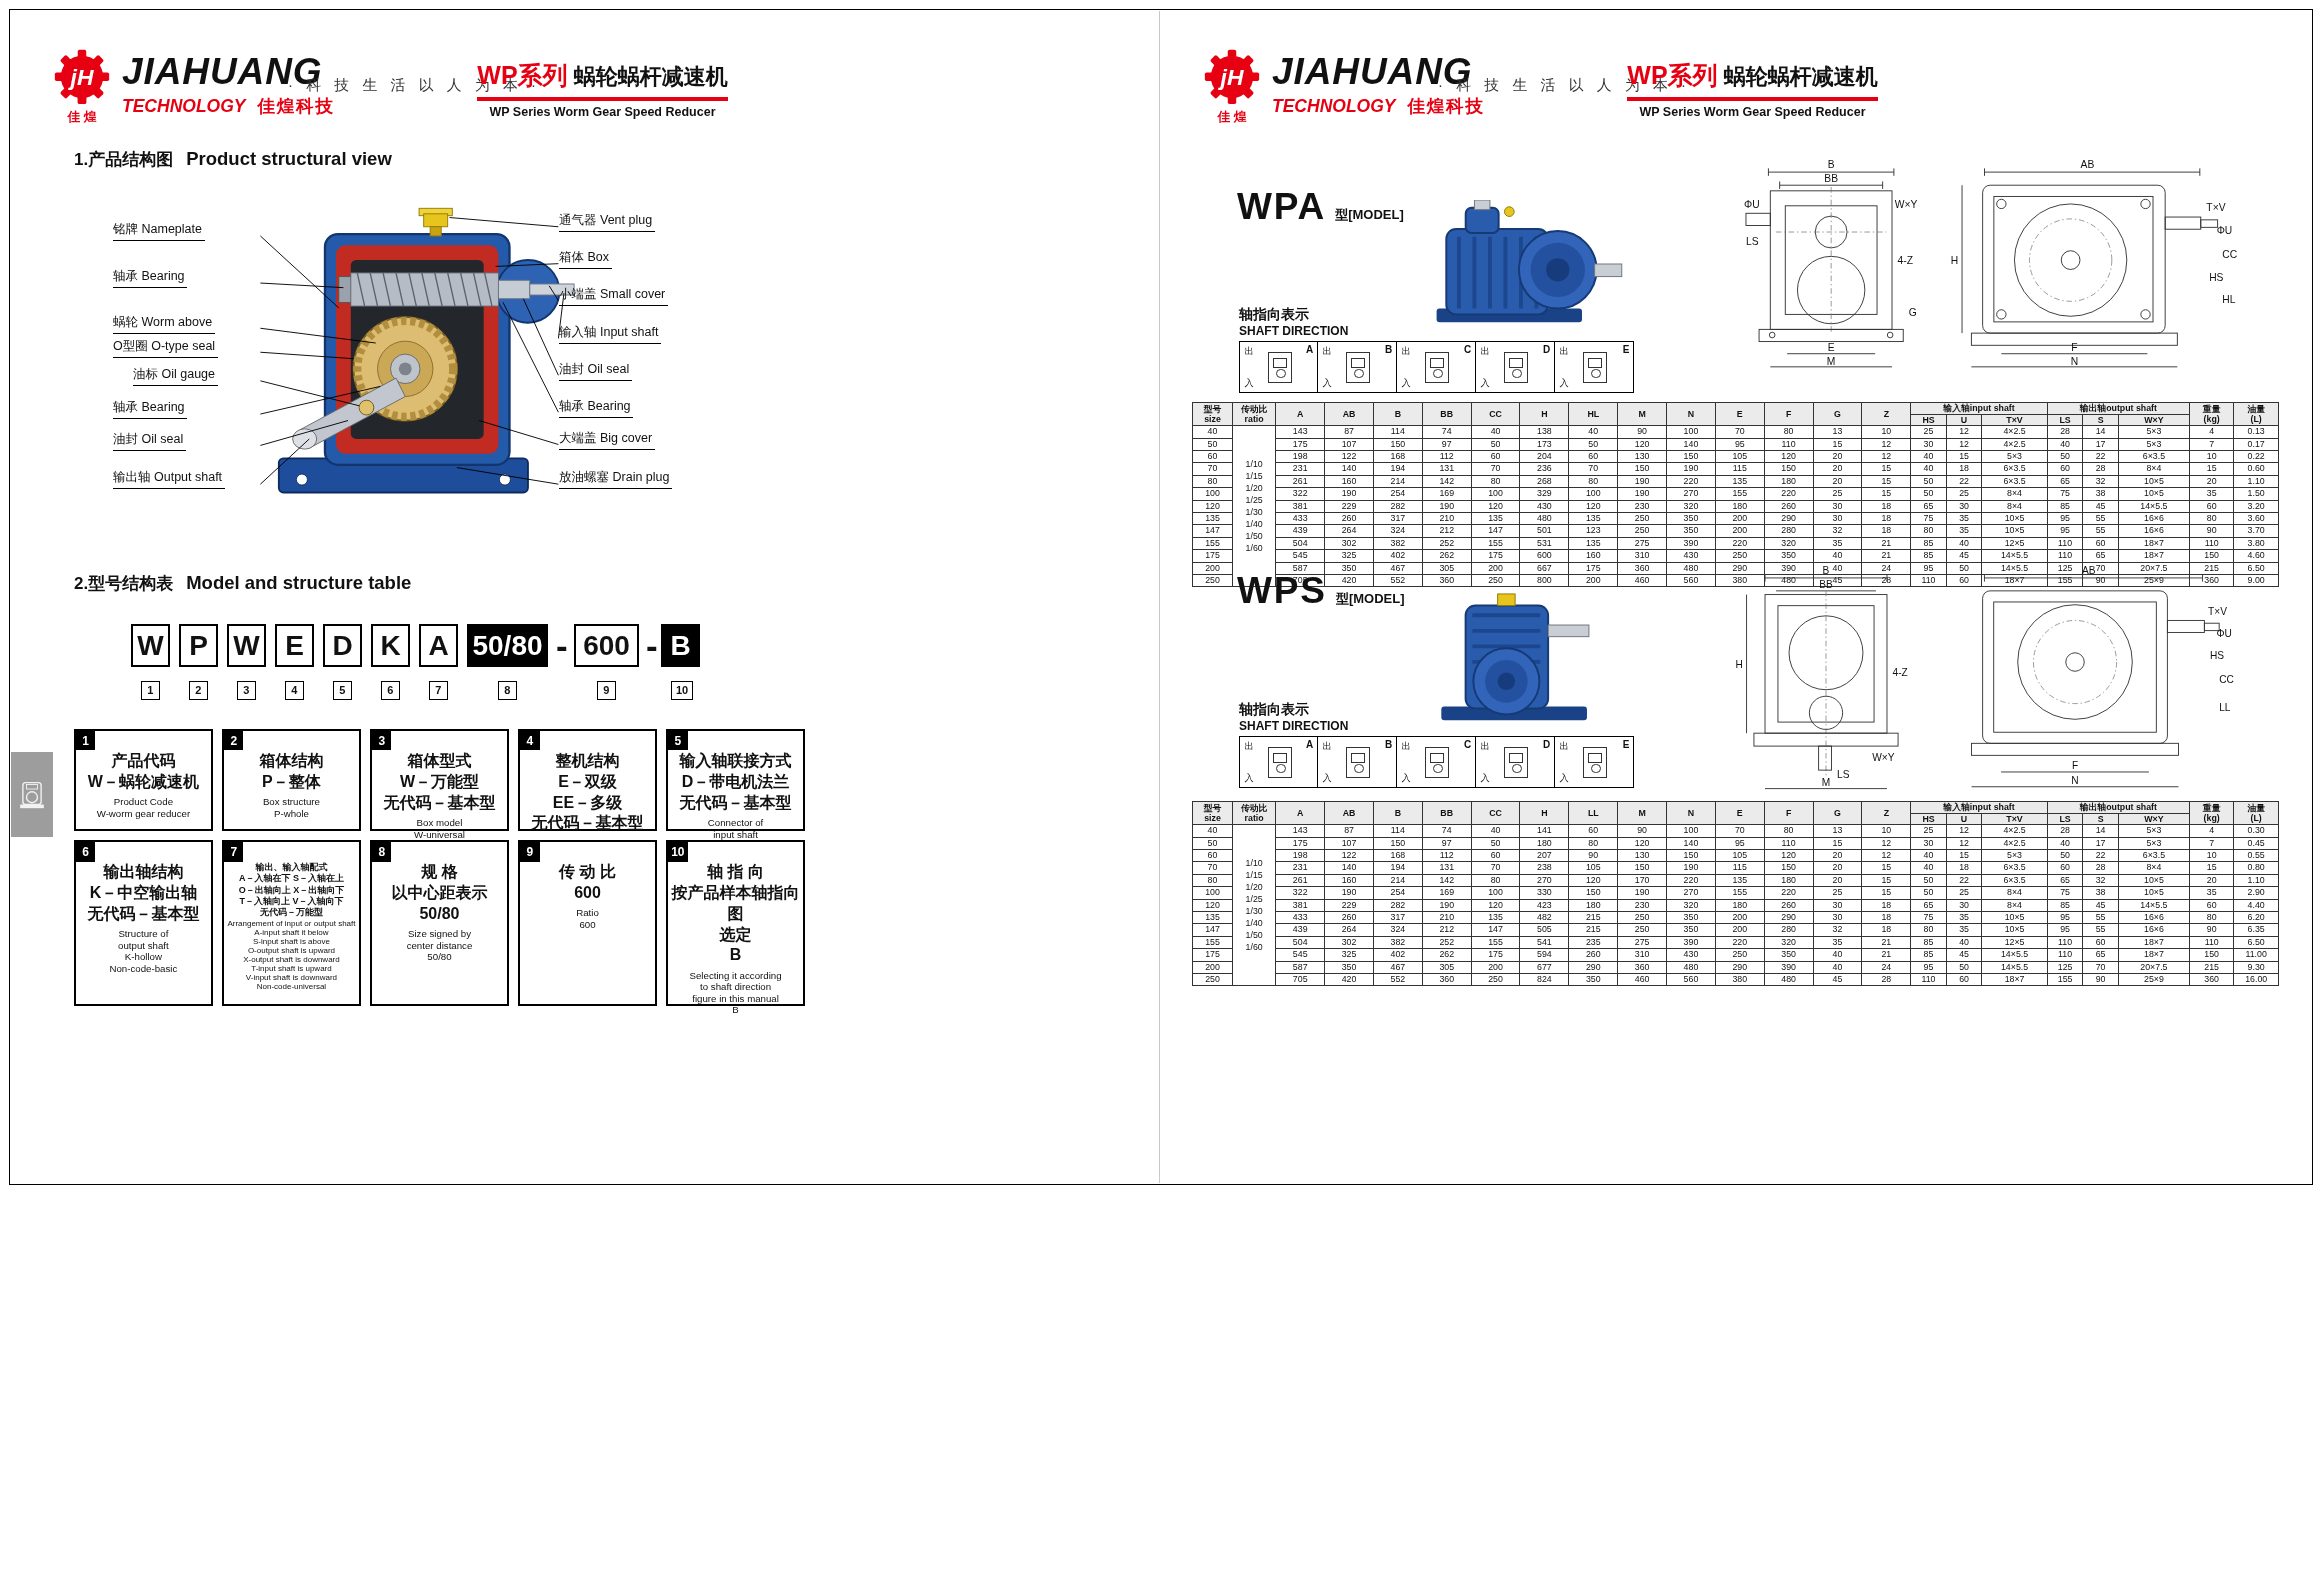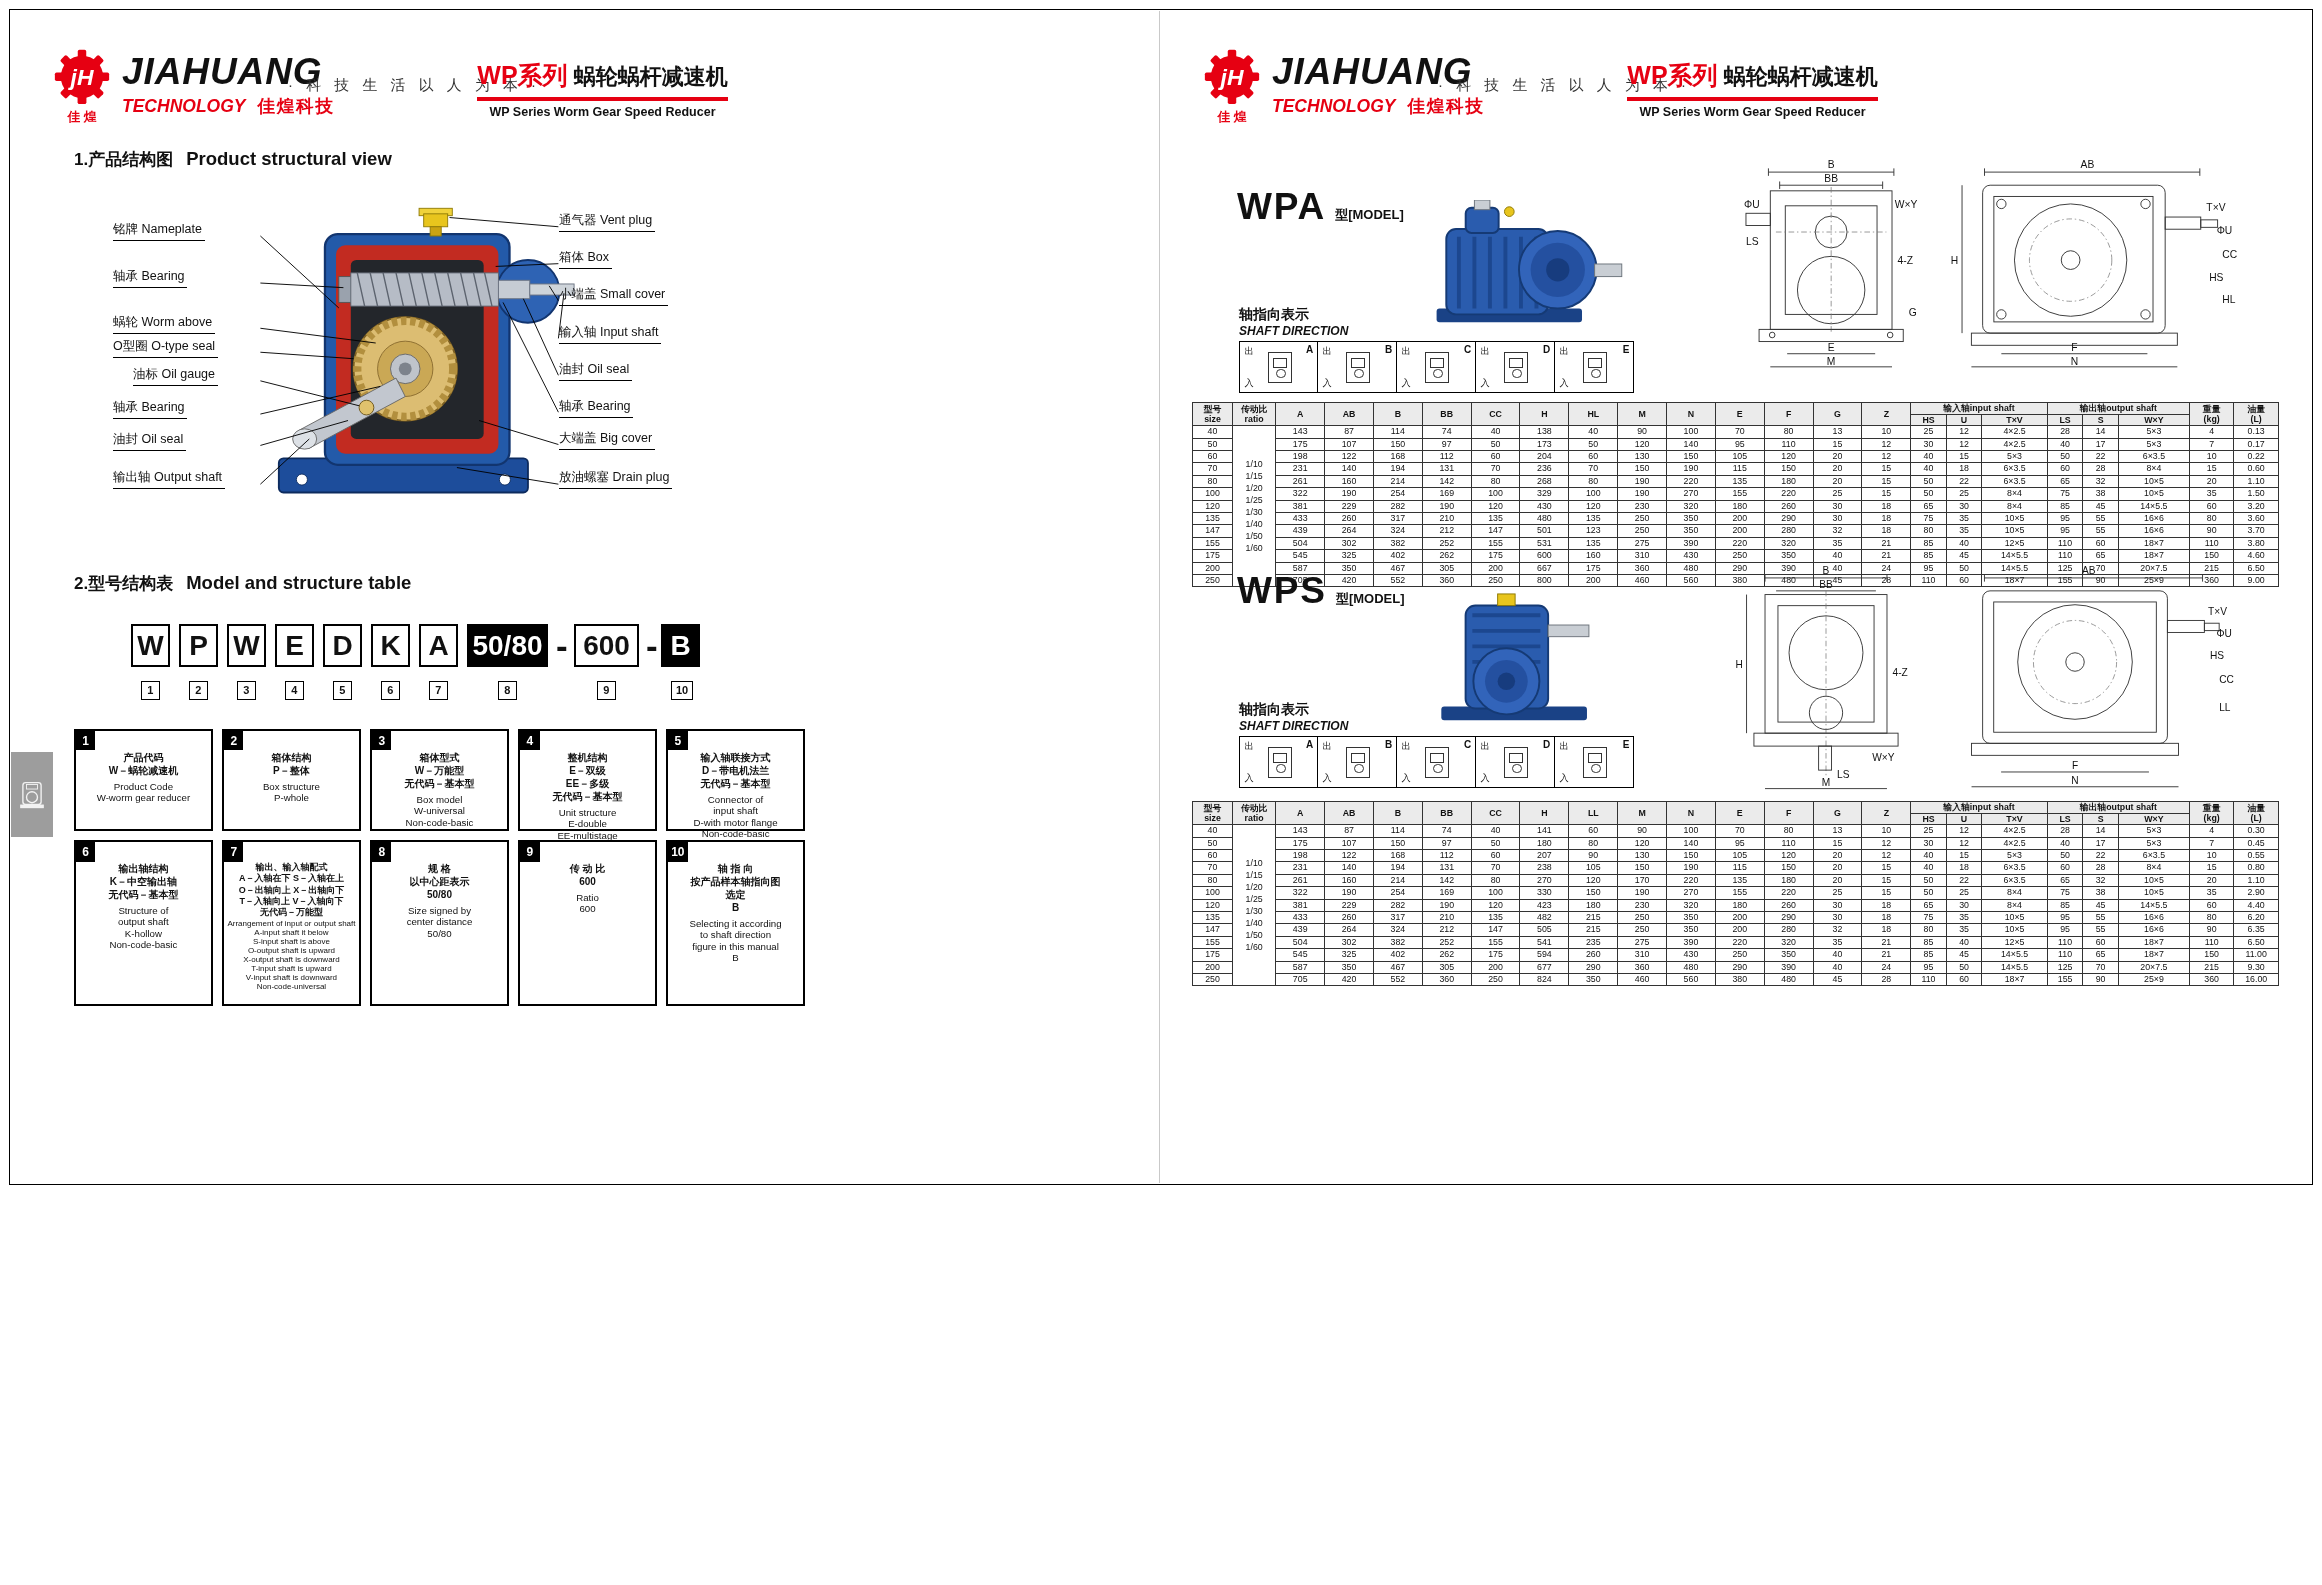--- a/index.html
+++ b/index.html
@@ -43,38 +43,38 @@
   .code-dash { position:absolute; top:0; height:43px; display:flex; align-items:center; font-size:35px; font-weight:bold; }
   .code-tag { position:absolute; top:57px; width:18.5px; height:18.5px; border:1.8px solid #000; font-size:11px; font-weight:bold;
               display:flex; align-items:center; justify-content:center; background:#fff; }
 
   
   .cards { position:absolute; left:63px; top:718px; width:731px; display:grid;
            grid-template-columns:repeat(5,1fr); grid-template-rows:102px 166px; gap:9.2px; }
   .card { position:relative; border:2.3px solid #000; padding:20px 2.8px 3.7px; text-align:center; background:#fff; }
   .card-badge { position:absolute; left:0; top:0; width:19.4px; height:19.4px; background:#000; color:#fff; font-size:12px;
                 font-weight:bold; display:flex; align-items:center; justify-content:center; }
-  .card-cn { font-size:10px; font-weight:bold; line-height:1.3; }
+  .card-cn { font-size:16px; font-weight:bold; line-height:1.3; }
   .card-en { font-size:9.7px; line-height:1.18; margin-top:3.7px; }
   .card.c7 .card-cn { font-size:9px; line-height:1.25; }
   .card.c7 .card-en { font-size:8px; line-height:1.12; margin-top:1.8px; }
 
   
   .model-head { position:absolute; display:flex; align-items:baseline; gap:9.2px; white-space:nowrap; }
   .model-head .nm { font-size:37px; font-weight:bold; letter-spacing:1.8px; }
   .model-head .sfx { font-size:13px; font-weight:bold; }
   .photo { position:absolute; }
   .tdraw { position:absolute; }
   .tdraw svg { width:100%; height:100%; }
   .tdraw text { font-size:11px; fill:#111; font-family:"Liberation Sans",sans-serif; }
   .tline { stroke:#333; stroke-width:1; fill:none; }
   .tdash { stroke:#777; stroke-width:0.8; fill:none; stroke-dasharray:6 3 1.5 3; }
   .sd-title { position:absolute; line-height:1.25; }
   .sd-title .cn { font-size:14px; font-weight:bold; display:block; }
-  .sd-title .en { font-size:12px; font-weight:bold; display:block;font-style:italic; }
+  .sd-title .en { font-size:12px; font-weight:bold; display:block; }
   .sd-strip { position:absolute; display:flex; }
   .sd-cell { width:79px; height:52px; border:1.4px solid #000; border-left:none; position:relative; background:#fff; }
   .sd-cell:first-child { border-left:1.4px solid #000; }
   .sd-letter { position:absolute; right:3.7px; top:1.8px; font-size:10px; font-weight:bold; }
   .sd-out { position:absolute; left:4.6px; top:2.8px; font-size:9.2px; }
   .sd-in { position:absolute; left:4.6px; bottom:1.8px; font-size:9.2px; }
   .sd-glyph { position:absolute; left:28px; top:10px; width:24px; height:31px; border:1.4px solid #333; }
   .sd-glyph:after { content:""; position:absolute; left:3.7px; top:4.6px; right:3.7px; height:8.3px; border:0.9px solid #333; }
   .sd-glyph:before { content:""; position:absolute; left:7.4px; bottom:3.7px; width:7.4px; height:7.4px; border:0.9px solid #333; border-radius:50%; }
 

